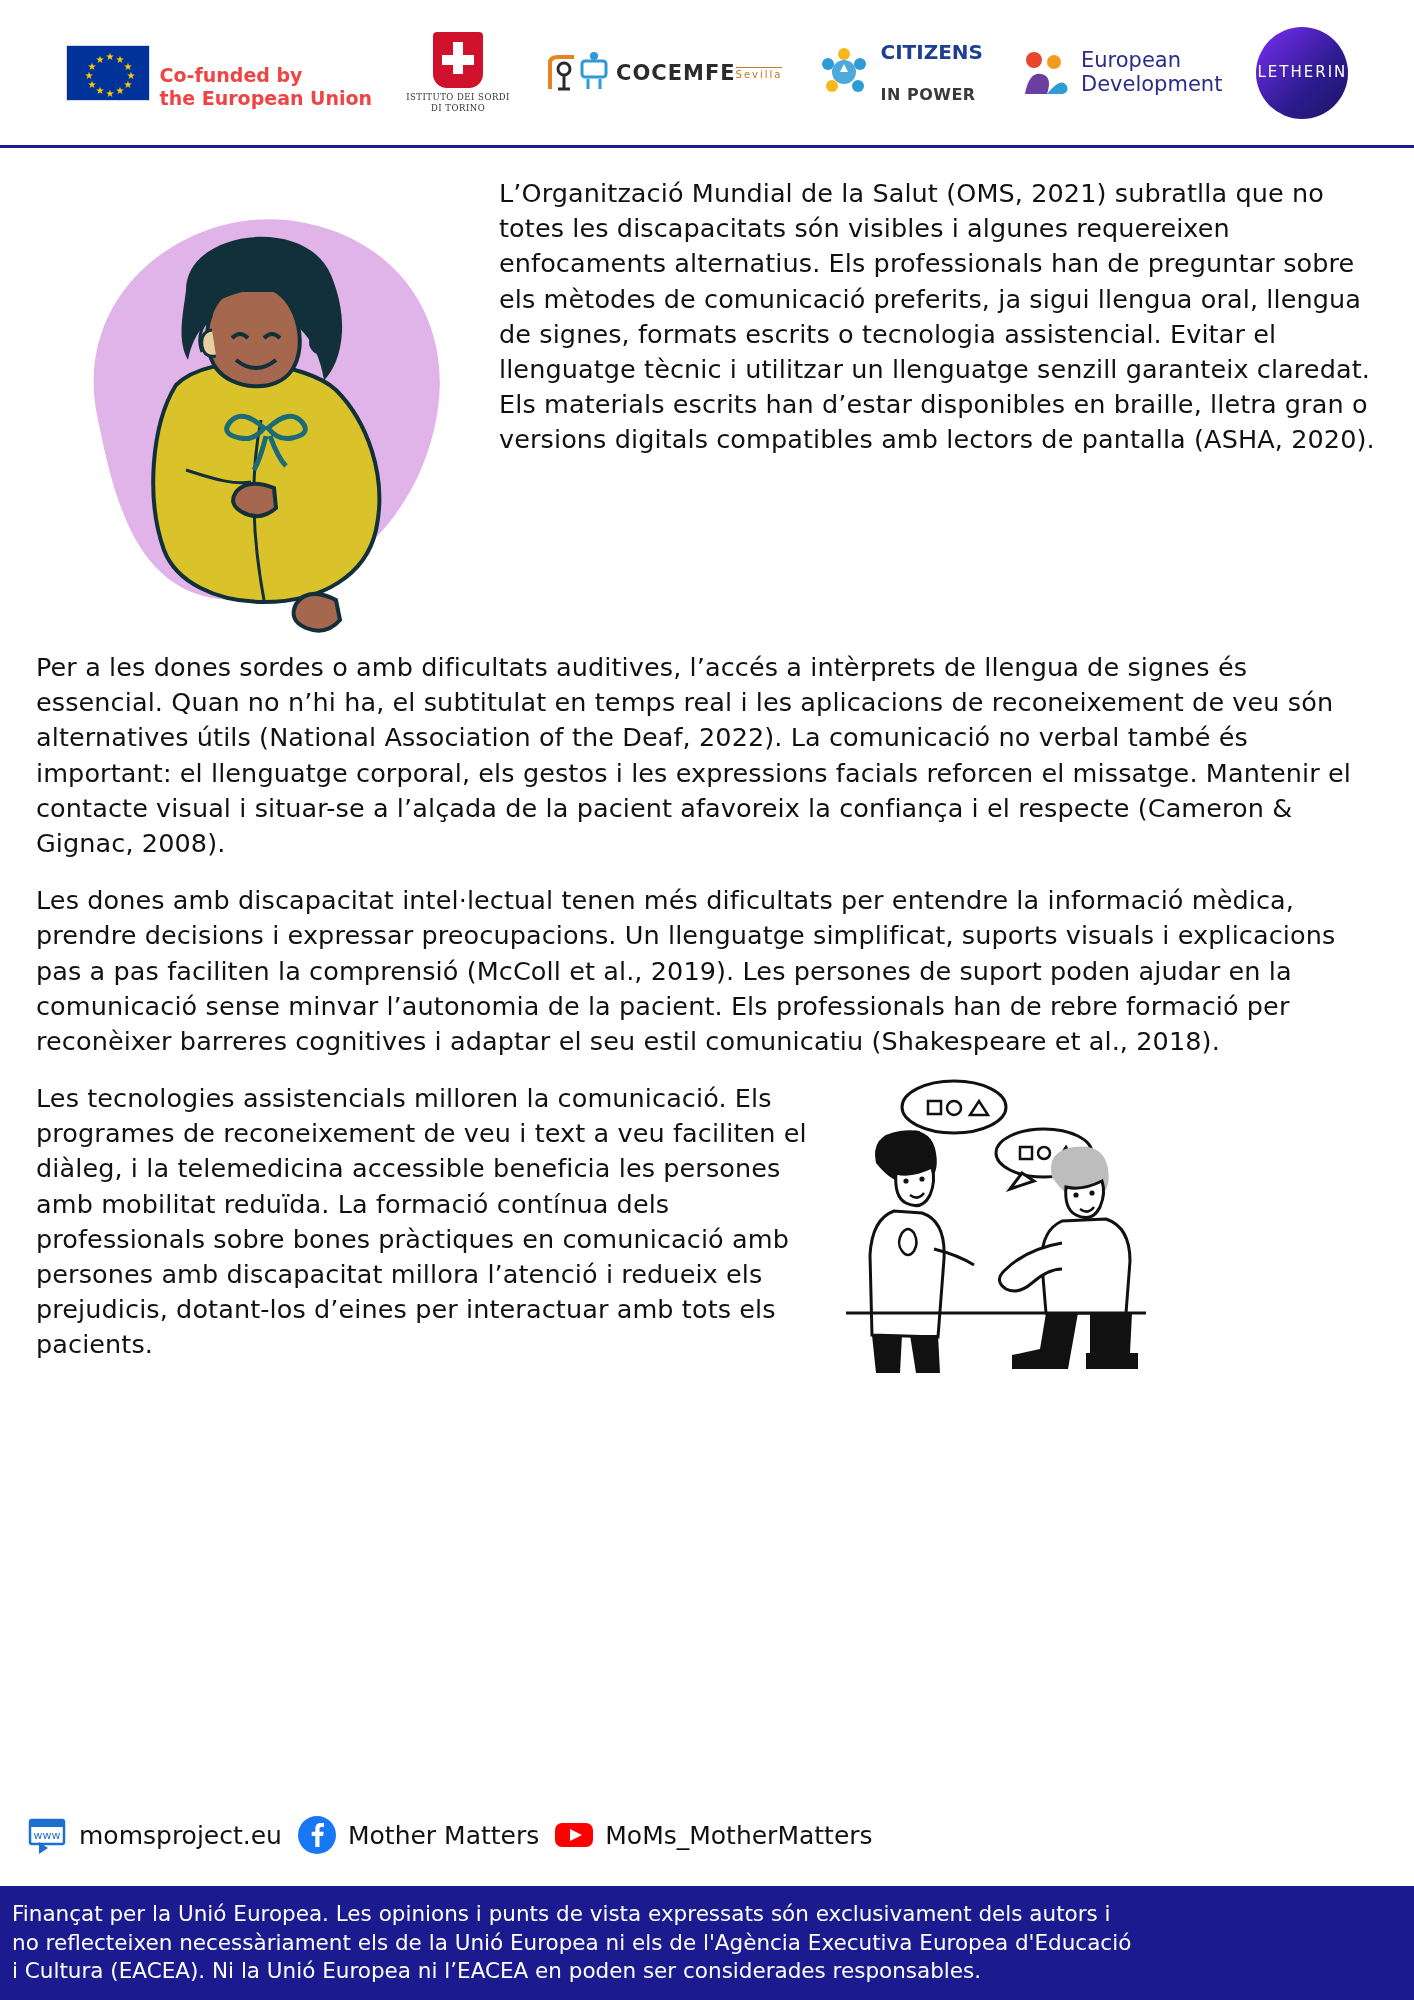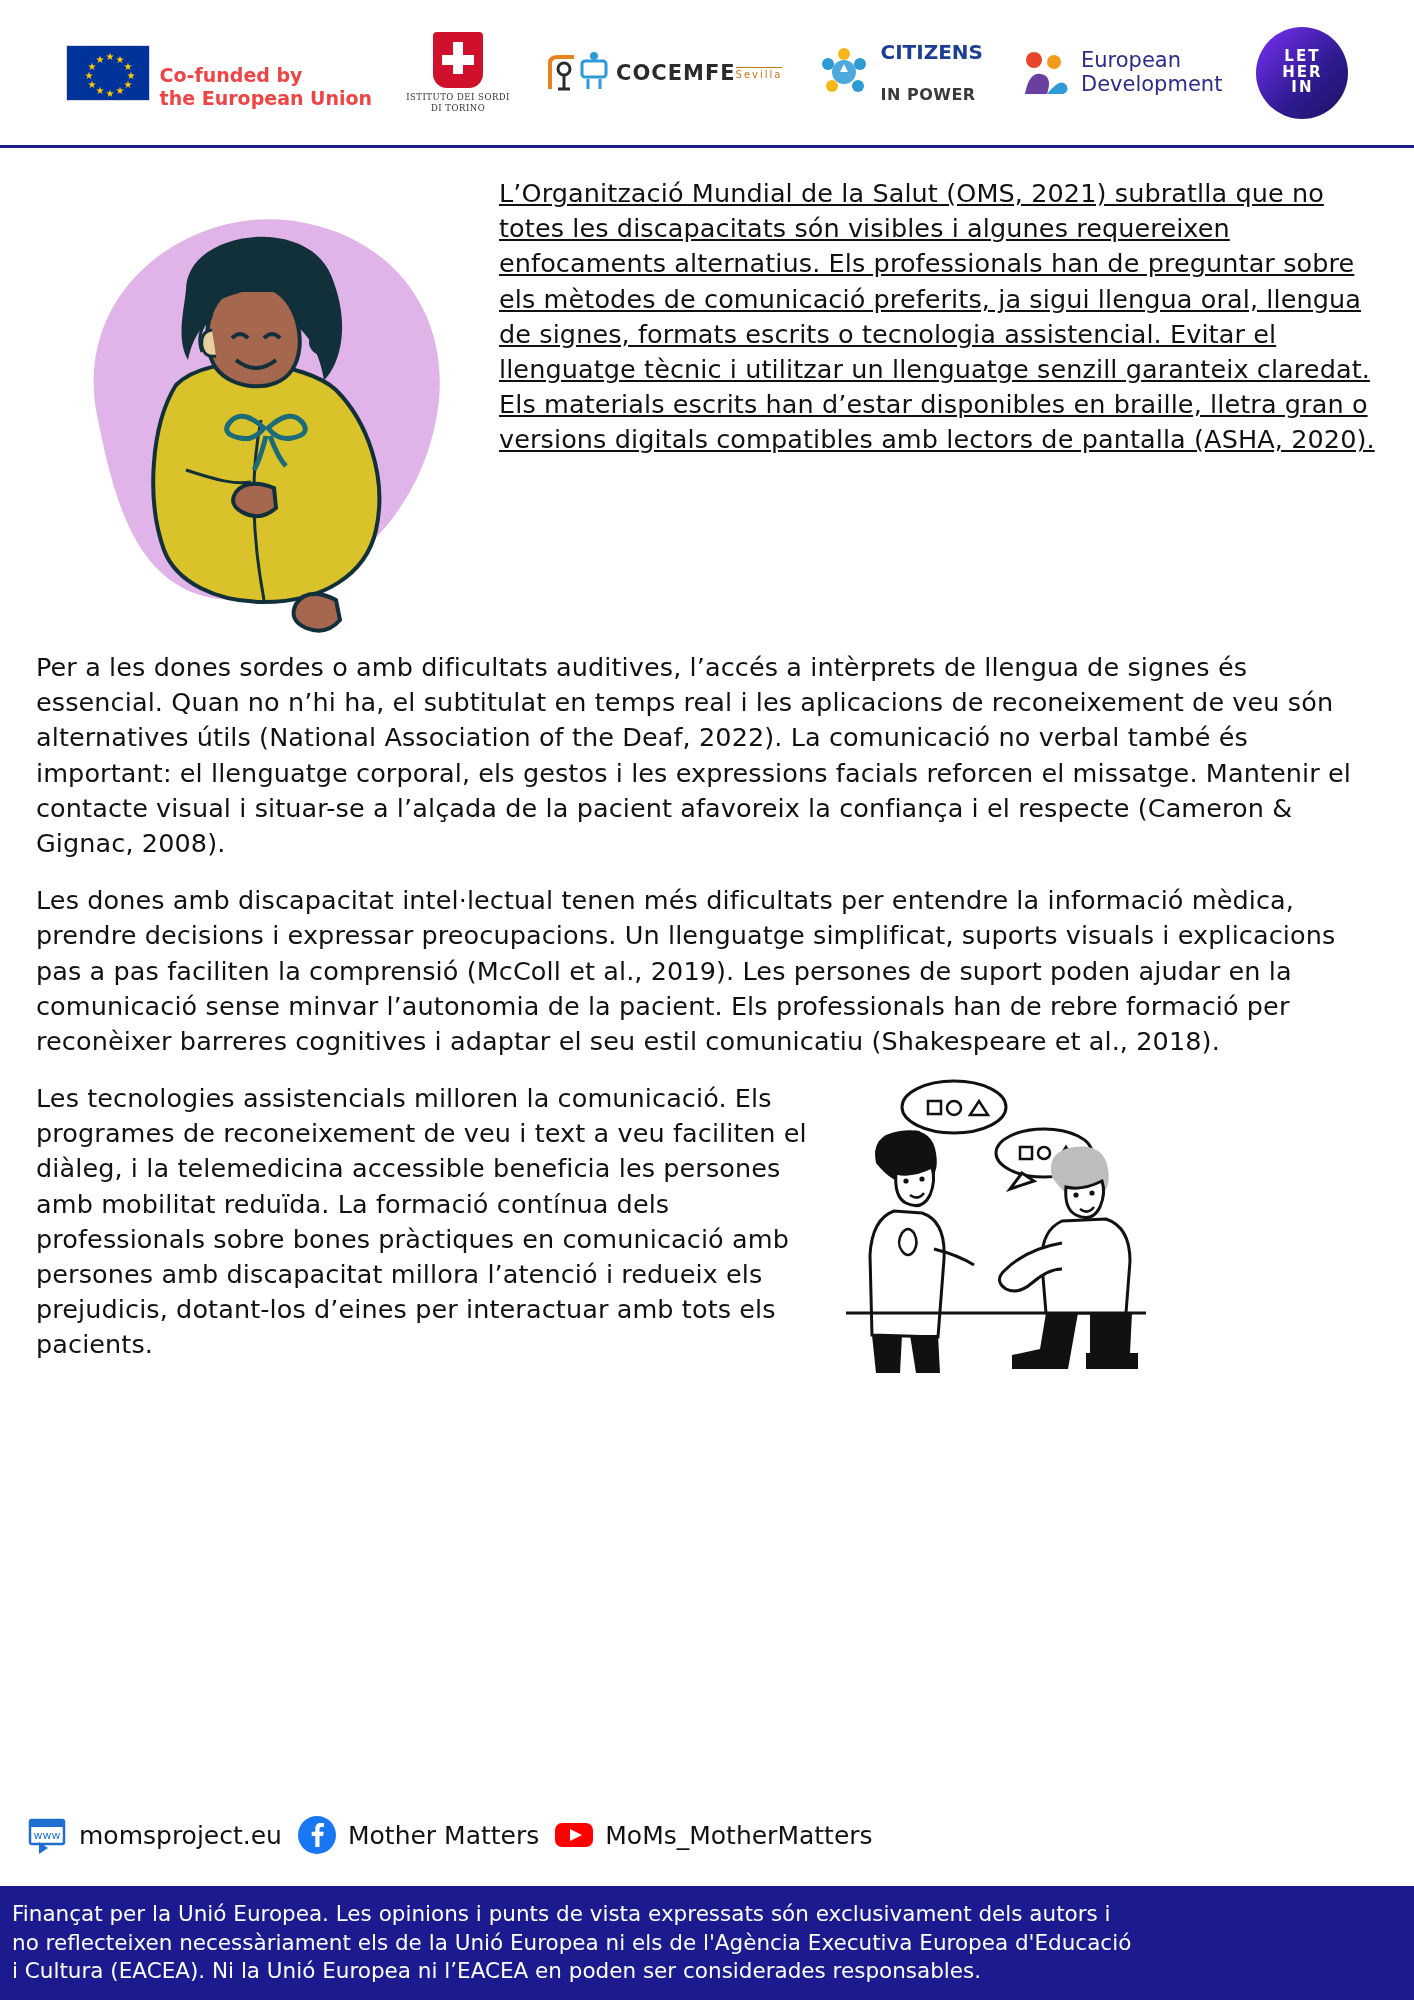--- a/index.html
+++ b/index.html
@@ -129,42 +129,42 @@
     font-weight: 500;
   }
 
   
   .lether {
     width: 92px; height: 92px;
     border-radius: 50%;
     background: linear-gradient(135deg,#7b2ff7 0%,#2d1b8f 60%,#1c1464 100%);
     color: #fff;
     display: flex;
-    flex-direction: column;
+    flex-direction: row;
     align-items: center;
     justify-content: center;
-    font-weight: bold;
+    font-weight: normal;
     font-size: 15px;
     letter-spacing: 2px;
     line-height: 1.05;
   }
 
   
   .content {
     padding: 22px 36px 0 36px;
     position: relative;
   }
   .para {
     font-size: 25.5px;
     line-height: 1.38;
     color: #111;
     margin: 0 0 22px 0;
     letter-spacing: .1px;
   }
-  .para.first { margin-bottom: 24px; text-decoration: underline; }
+  .para.first { margin-bottom: 24px; }
 
   .top-block {
     display: flex;
     align-items: flex-start;
     gap: 18px;
   }
   .illus-wrap {
     flex: 0 0 445px;
     height: 480px;
     position: relative;

